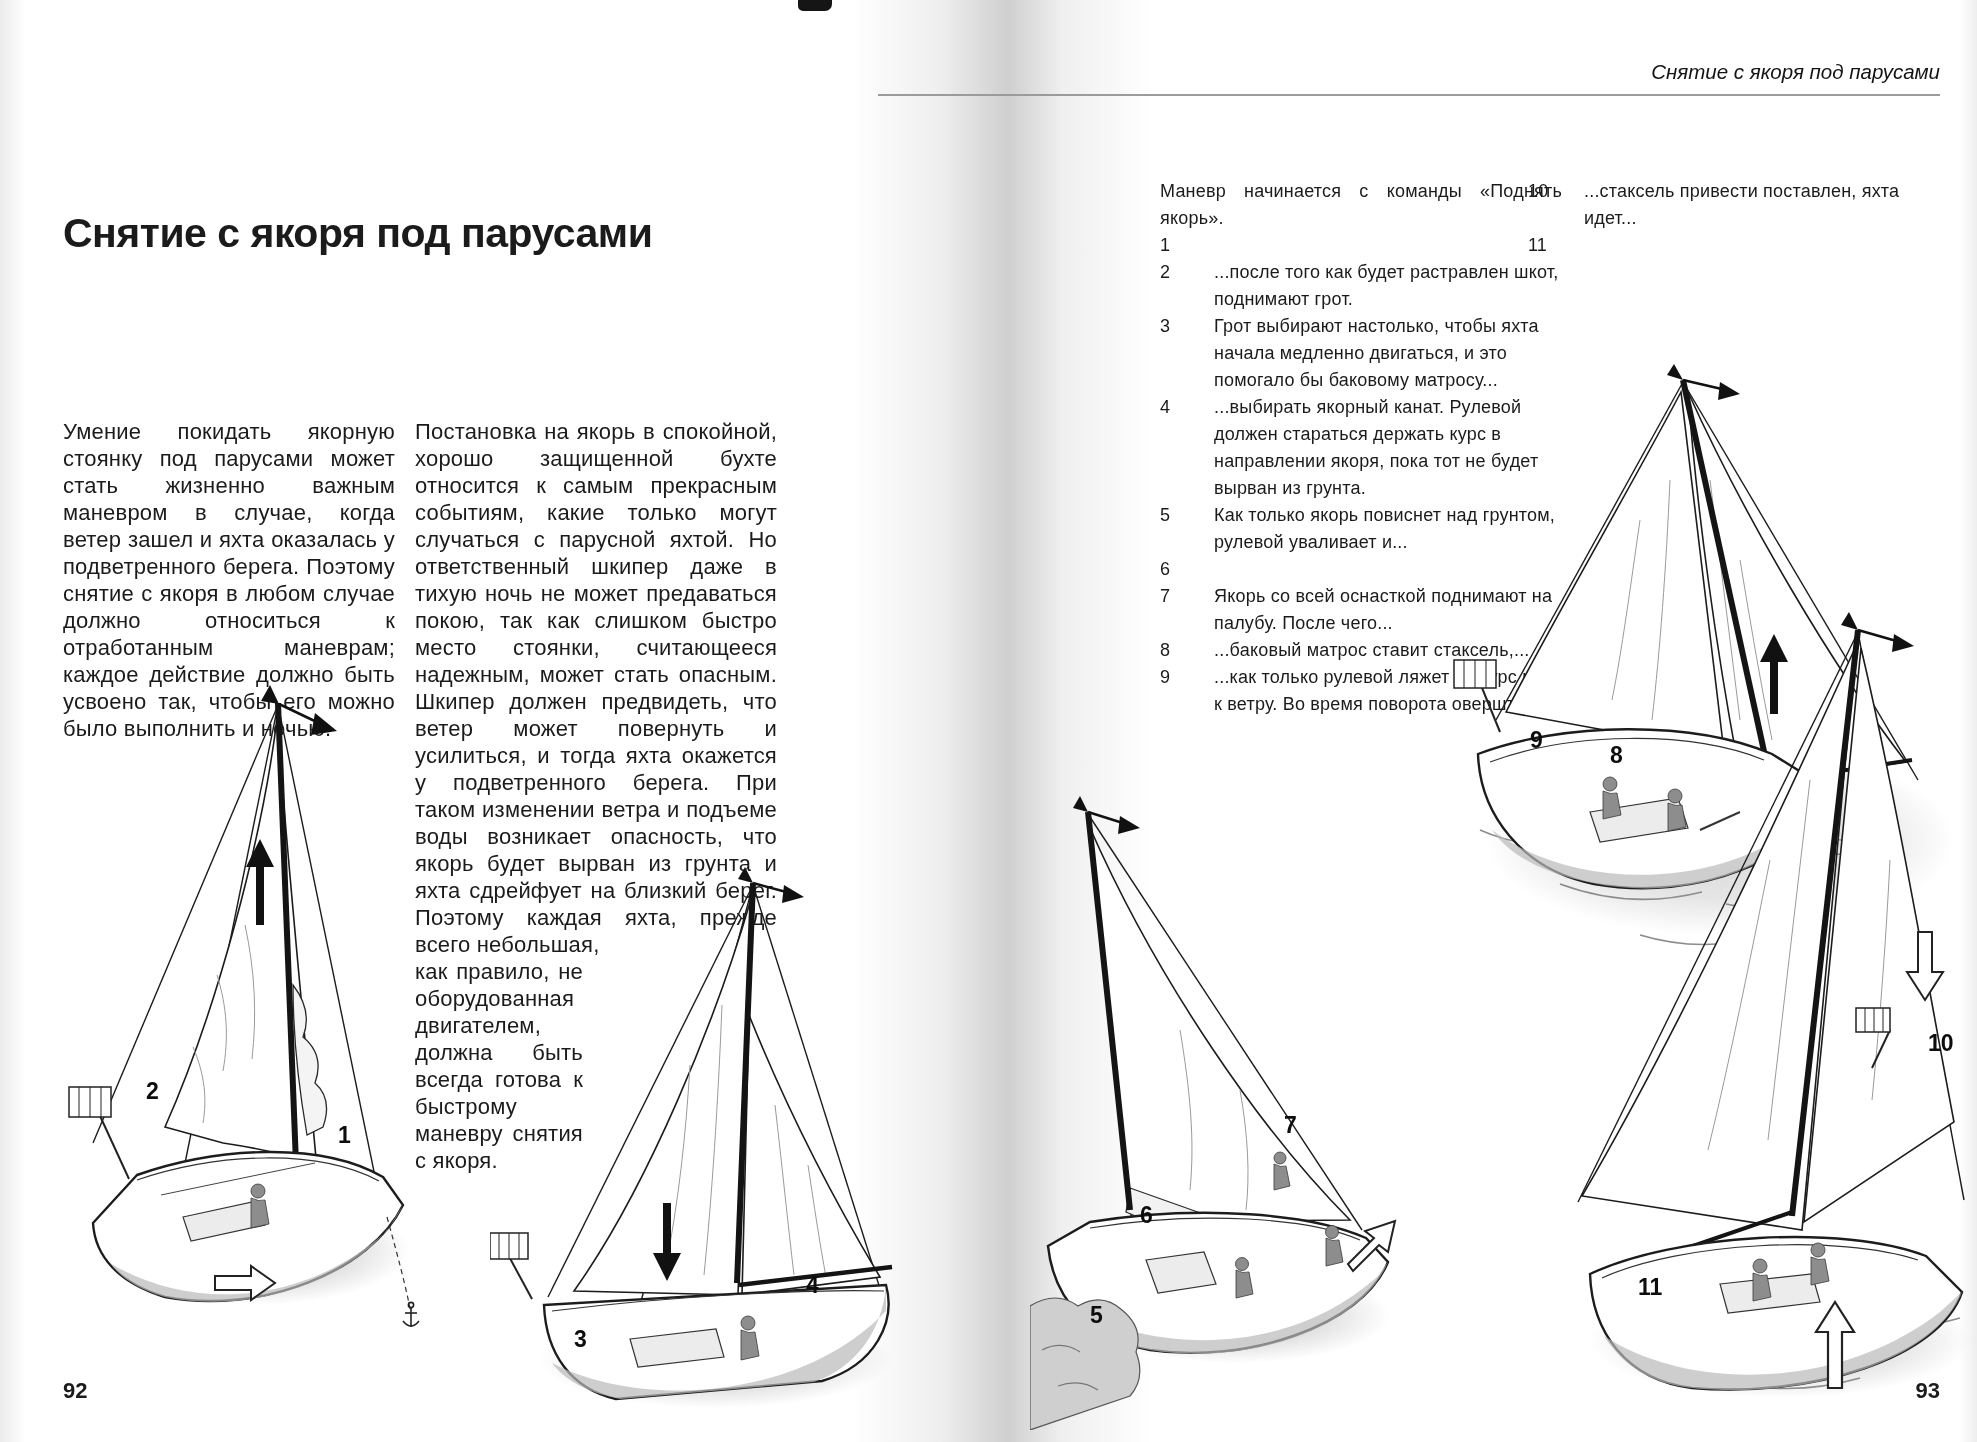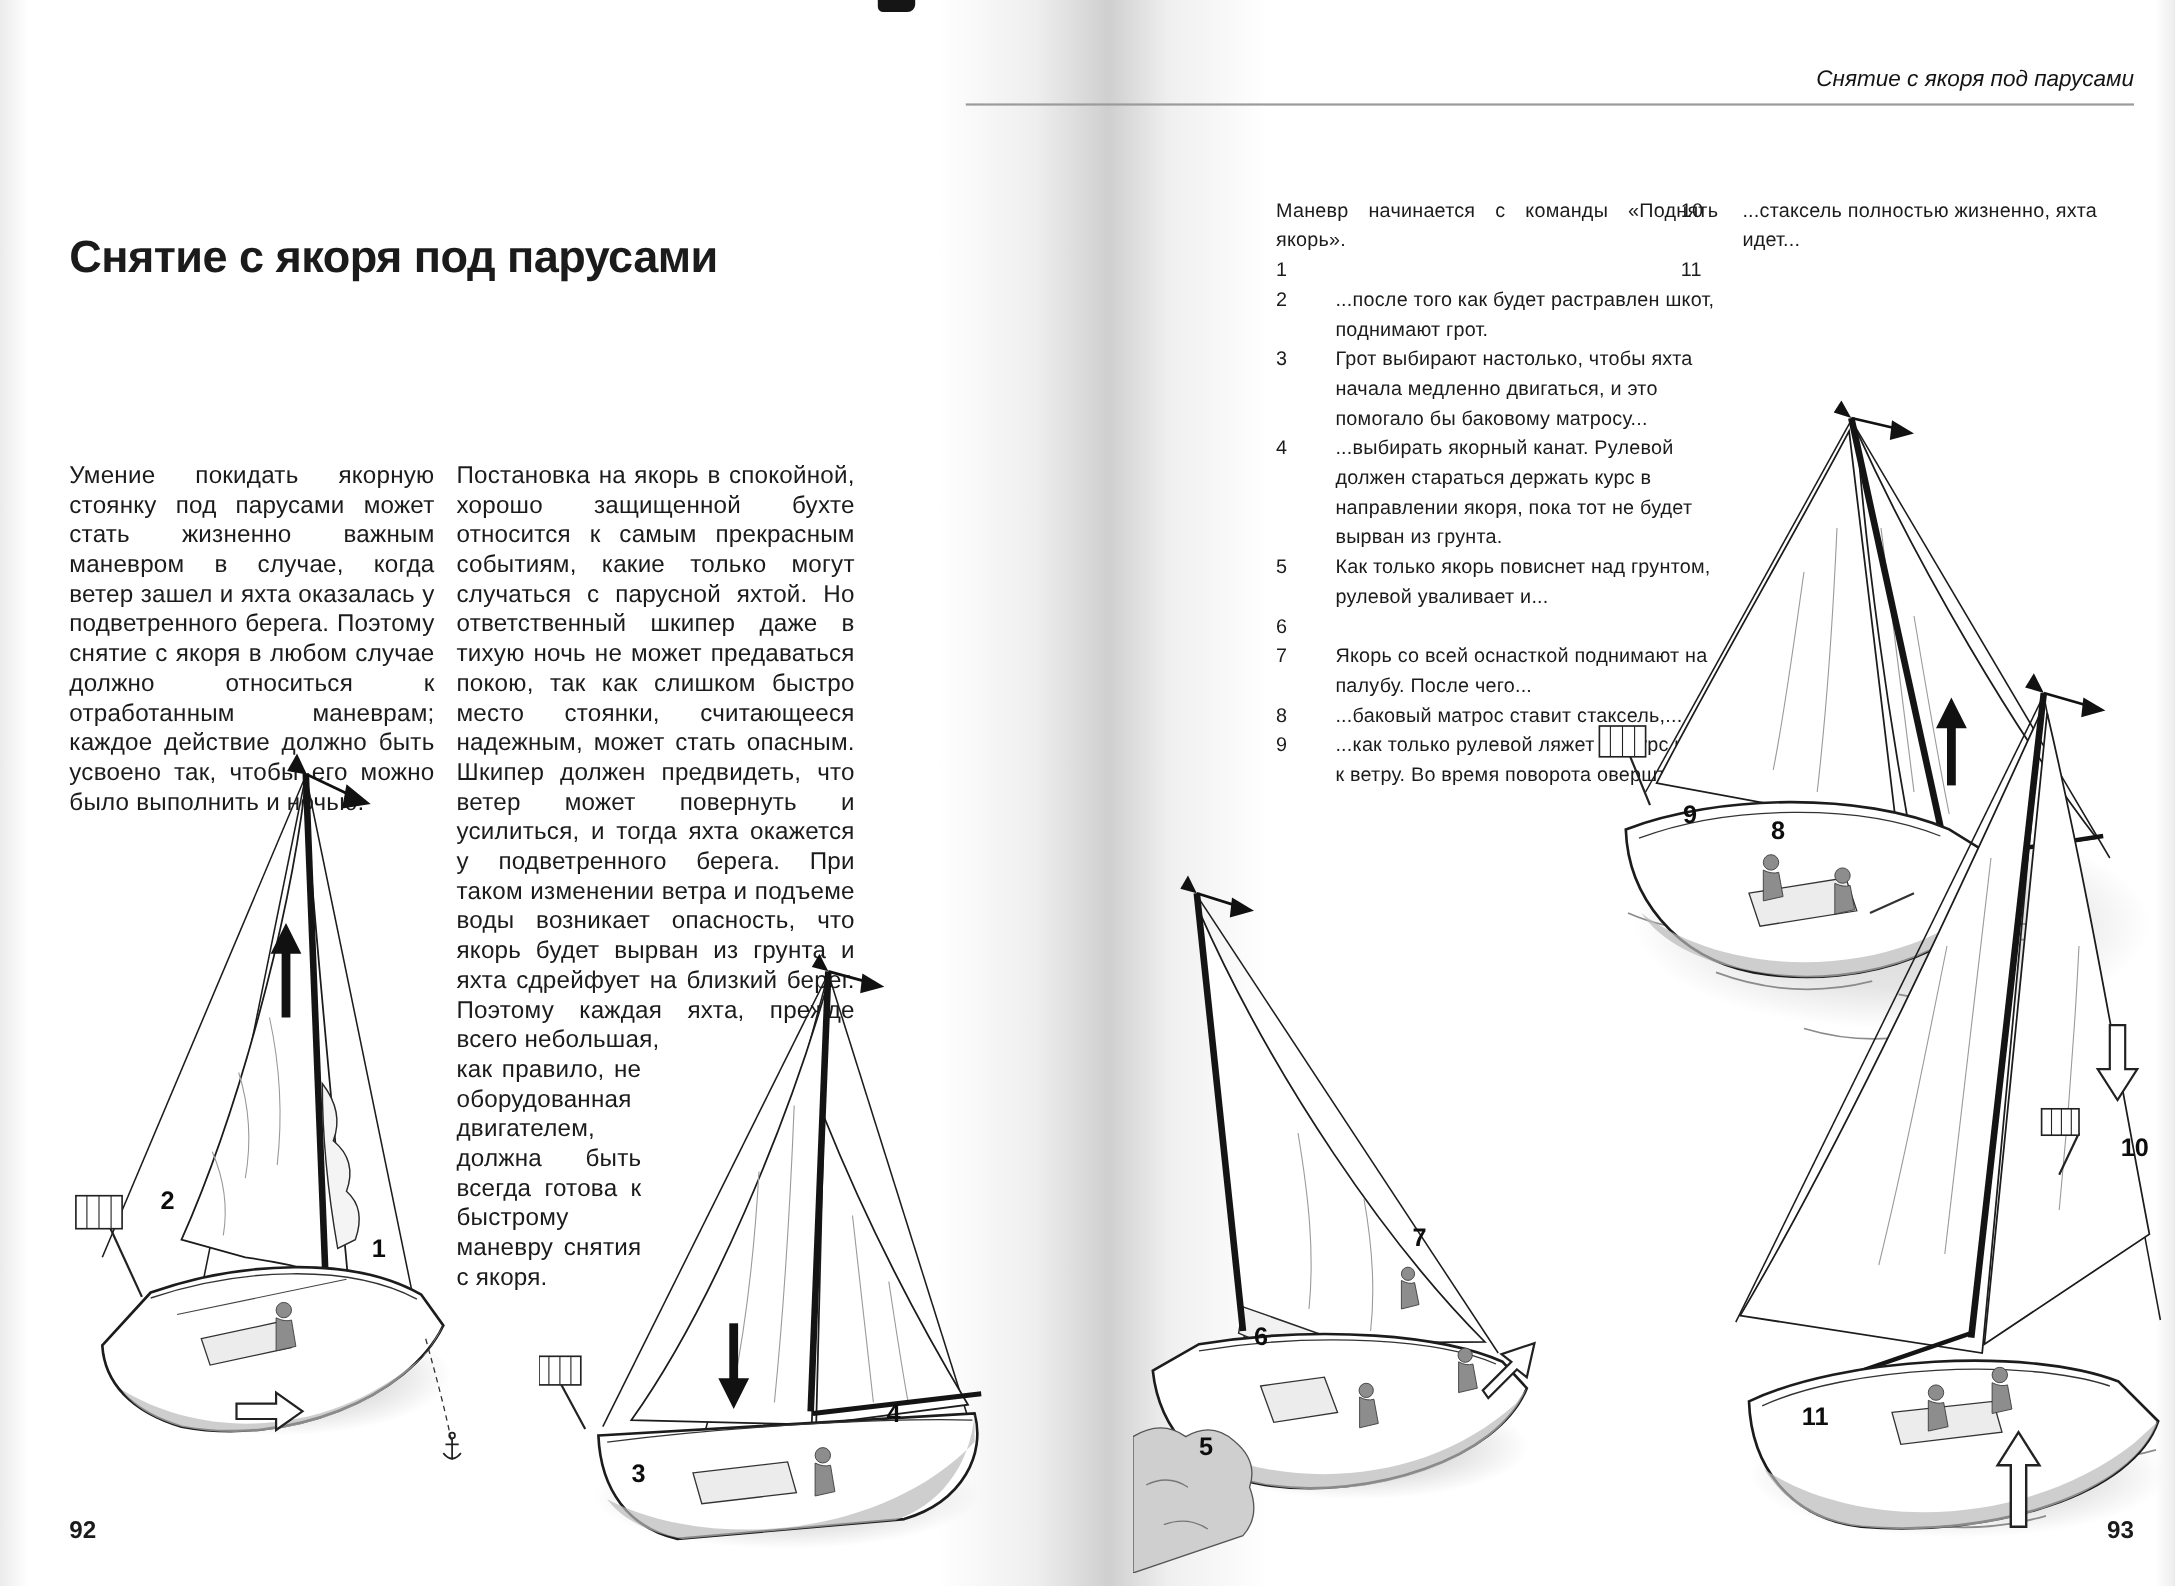--- a/index.html
+++ b/index.html
@@ -224,21 +224,21 @@
             <span class="n">9</span>
             <span class="t">...как только рулевой ляжет на курс круто к ветру. Во время поворота оверштаг...</span>
           </li>
       </ol>
     </div>
 
     <div class="abs steps-col" id="steps2">
       <ol>
         <li>
             <span class="n">10</span>
-            <span class="t">...стаксель полностью жизненно, яхта идет...</span>
+            <span class="t">...стаксель привести поставлен, яхта идет...</span>
           </li>
         <li>
             <span class="n">11</span>
           </li>
       </ol>
     </div>
 
     <svg class="abs boat" id="boatD" viewBox="0 0 520 640" xmlns="http://www.w3.org/2000/svg">
       <ellipse cx="280" cy="480" rx="235" ry="95" fill="url(#gblob)" opacity="0.45"></ellipse>
       <g stroke="#8c8c8c" fill="none" stroke-width="1.6">

